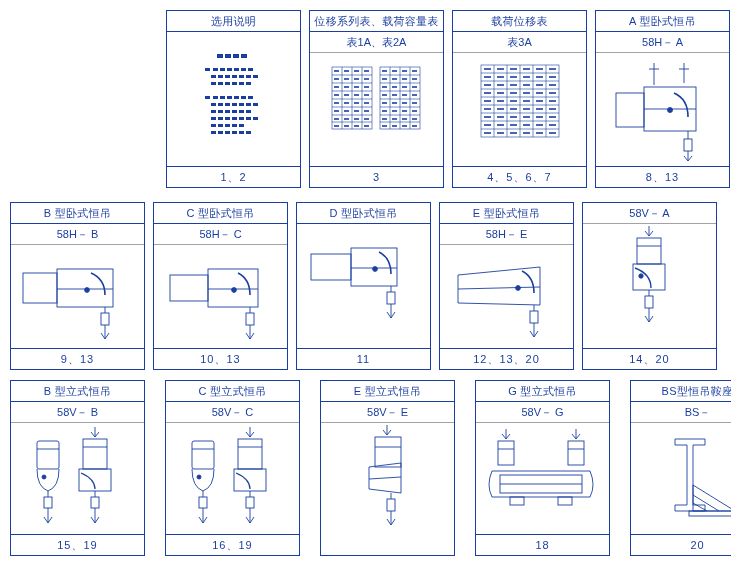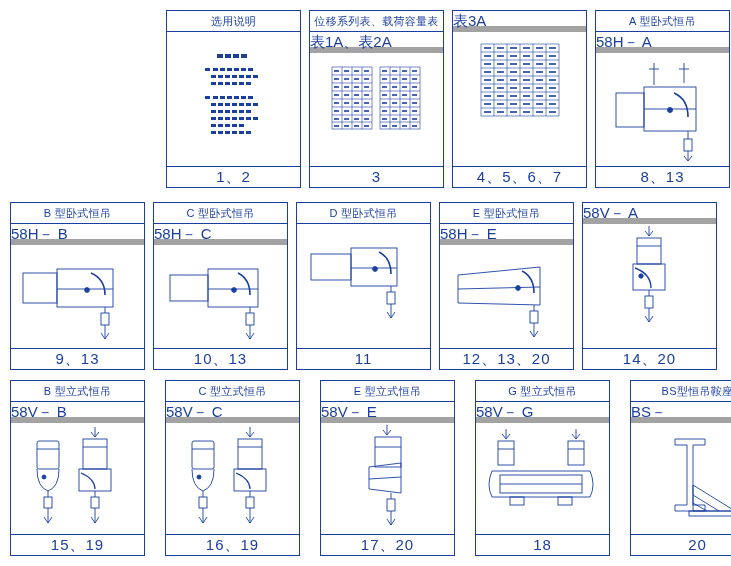--- a/index.html
+++ b/index.html
@@ -35,34 +35,35 @@
     box-sizing:border-box;
     border-bottom:1px solid #1b3fa0;
     height:21px;line-height:20px;
     text-align:center;
     font-size:11px;
     letter-spacing:.3px;
     white-space:nowrap;
   }
   .card .hdr2{
     box-sizing:border-box;
-    border-bottom:6px solid #a3a3a3;
+    border-bottom:1px solid #a3a3a3;
     height:21px;line-height:20px;
-    font-size:15px;
+    text-align:center;
+    font-size:11px;
     white-space:nowrap;
   }
   .card .body{
     flex:1;position:relative;overflow:hidden;
   }
   .card .ftr{
     box-sizing:border-box;
     border-top:1px solid #1b3fa0;
     height:21px;line-height:20px;
     text-align:center;
-    font-size:15px;
+    font-size:11px;
     letter-spacing:1px;
   }
 
   
   svg{display:block;}
 
 </style>
 </head>
 <body>
 
@@ -238,20 +239,21 @@
               <rect x="82" y="72" width="5" height="2"></rect>
             <rect x="92" y="72" width="5" height="2"></rect>
               <rect x="102" y="72" width="5" height="2"></rect>
           </g>
         </svg>
       </div>
       <div class="ftr">3</div>
     </div>
 
     <div class="card">
+      <div class="hdr">载荷位移表</div>
       <div class="hdr2">表3A</div>
       <div class="body">
         <svg width="133" height="114" viewBox="0 0 133 114">
           <g stroke="#1b3fa0" stroke-width="0.6" fill="none">
             <rect x="28" y="12" width="78" height="72"></rect>
             <line x1="28" y1="20" x2="106" y2="20"></line>
             <line x1="28" y1="28" x2="106" y2="28"></line>
             <line x1="28" y1="36" x2="106" y2="36"></line>
             <line x1="28" y1="44" x2="106" y2="44"></line>
             <line x1="28" y1="52" x2="106" y2="52"></line>
@@ -534,21 +536,20 @@
             <line x1="54" y1="24" x2="80" y2="24"></line>
             <path d="M48 44 L80 40 L80 70 L48 66 Z"></path>
             <line x1="48" y1="56" x2="80" y2="54"></line>
             <line x1="70" y1="70" x2="70" y2="76"></line>
             <rect x="66" y="76" width="8" height="12"></rect>
             <line x1="70" y1="88" x2="70" y2="102"></line>
             <path d="M66 96 l4 6 l4 -6"></path>
           </g>
         </svg>
       </div>
-      <div class="ftr">17、20</div>
     </div>
 
     <div class="card">
       <div class="hdr">G 型立式恒吊</div>
       <div class="hdr2">58V－ G</div>
       <div class="body">
         <svg width="133" height="112" viewBox="0 0 133 112">
           <g stroke="#1b3fa0" stroke-width="0.9" fill="none">
             <line x1="30" y1="6" x2="30" y2="16"></line>
             <path d="M26 11 l4 5 l4 -5"></path>

